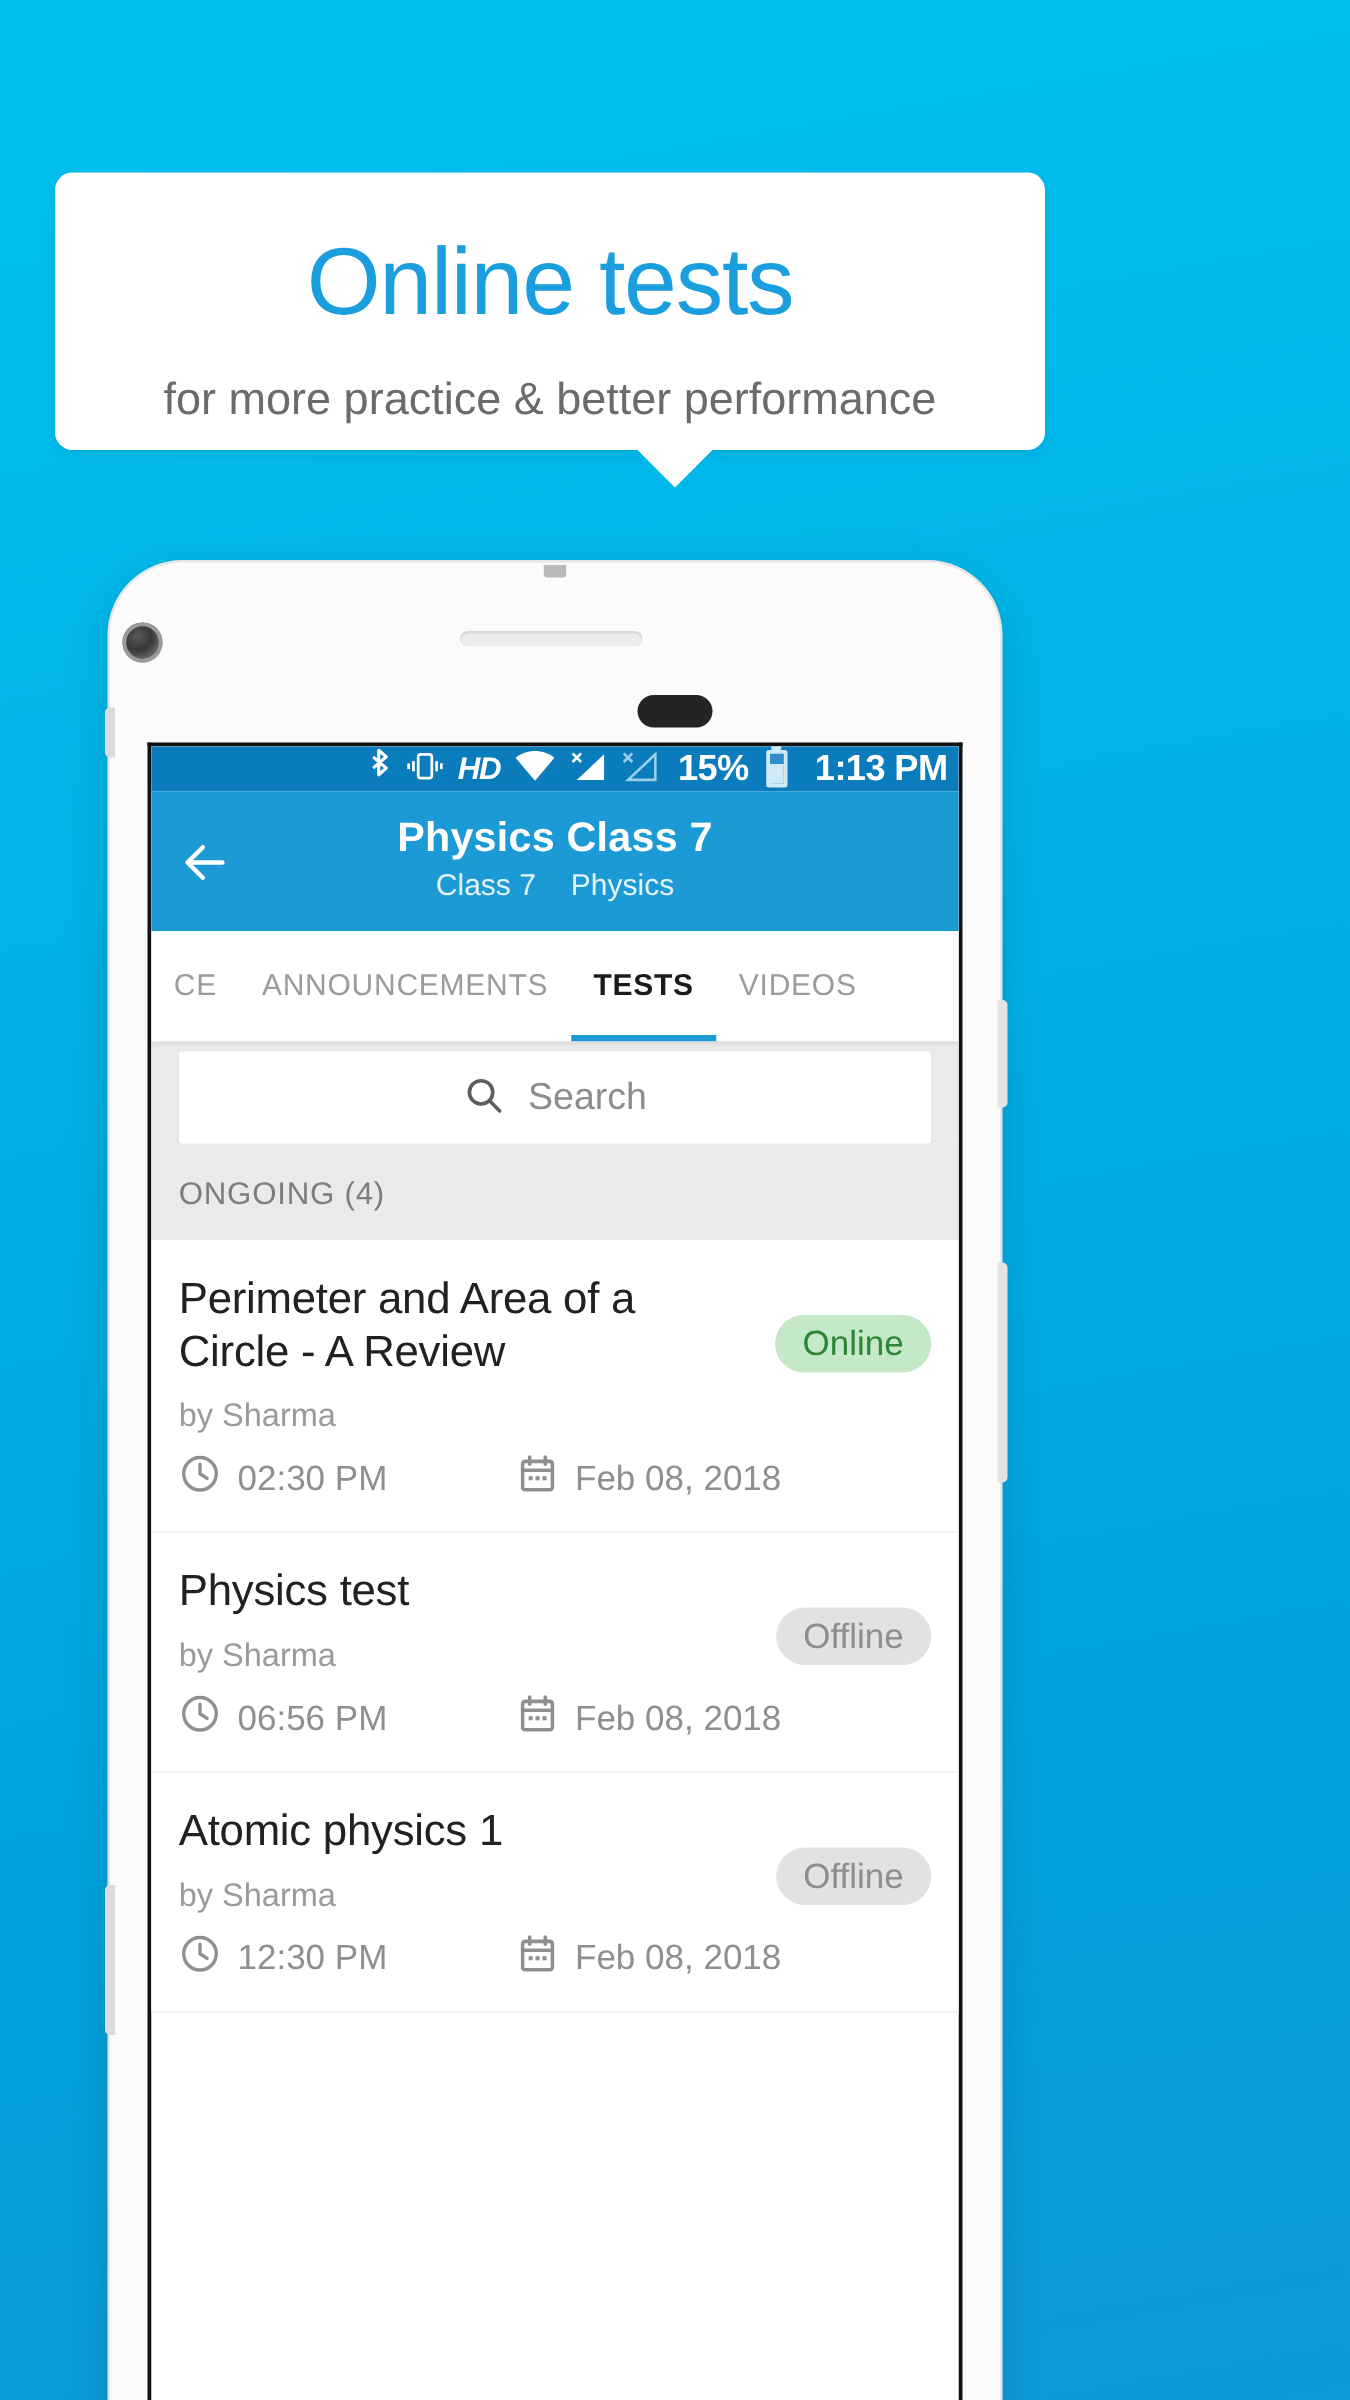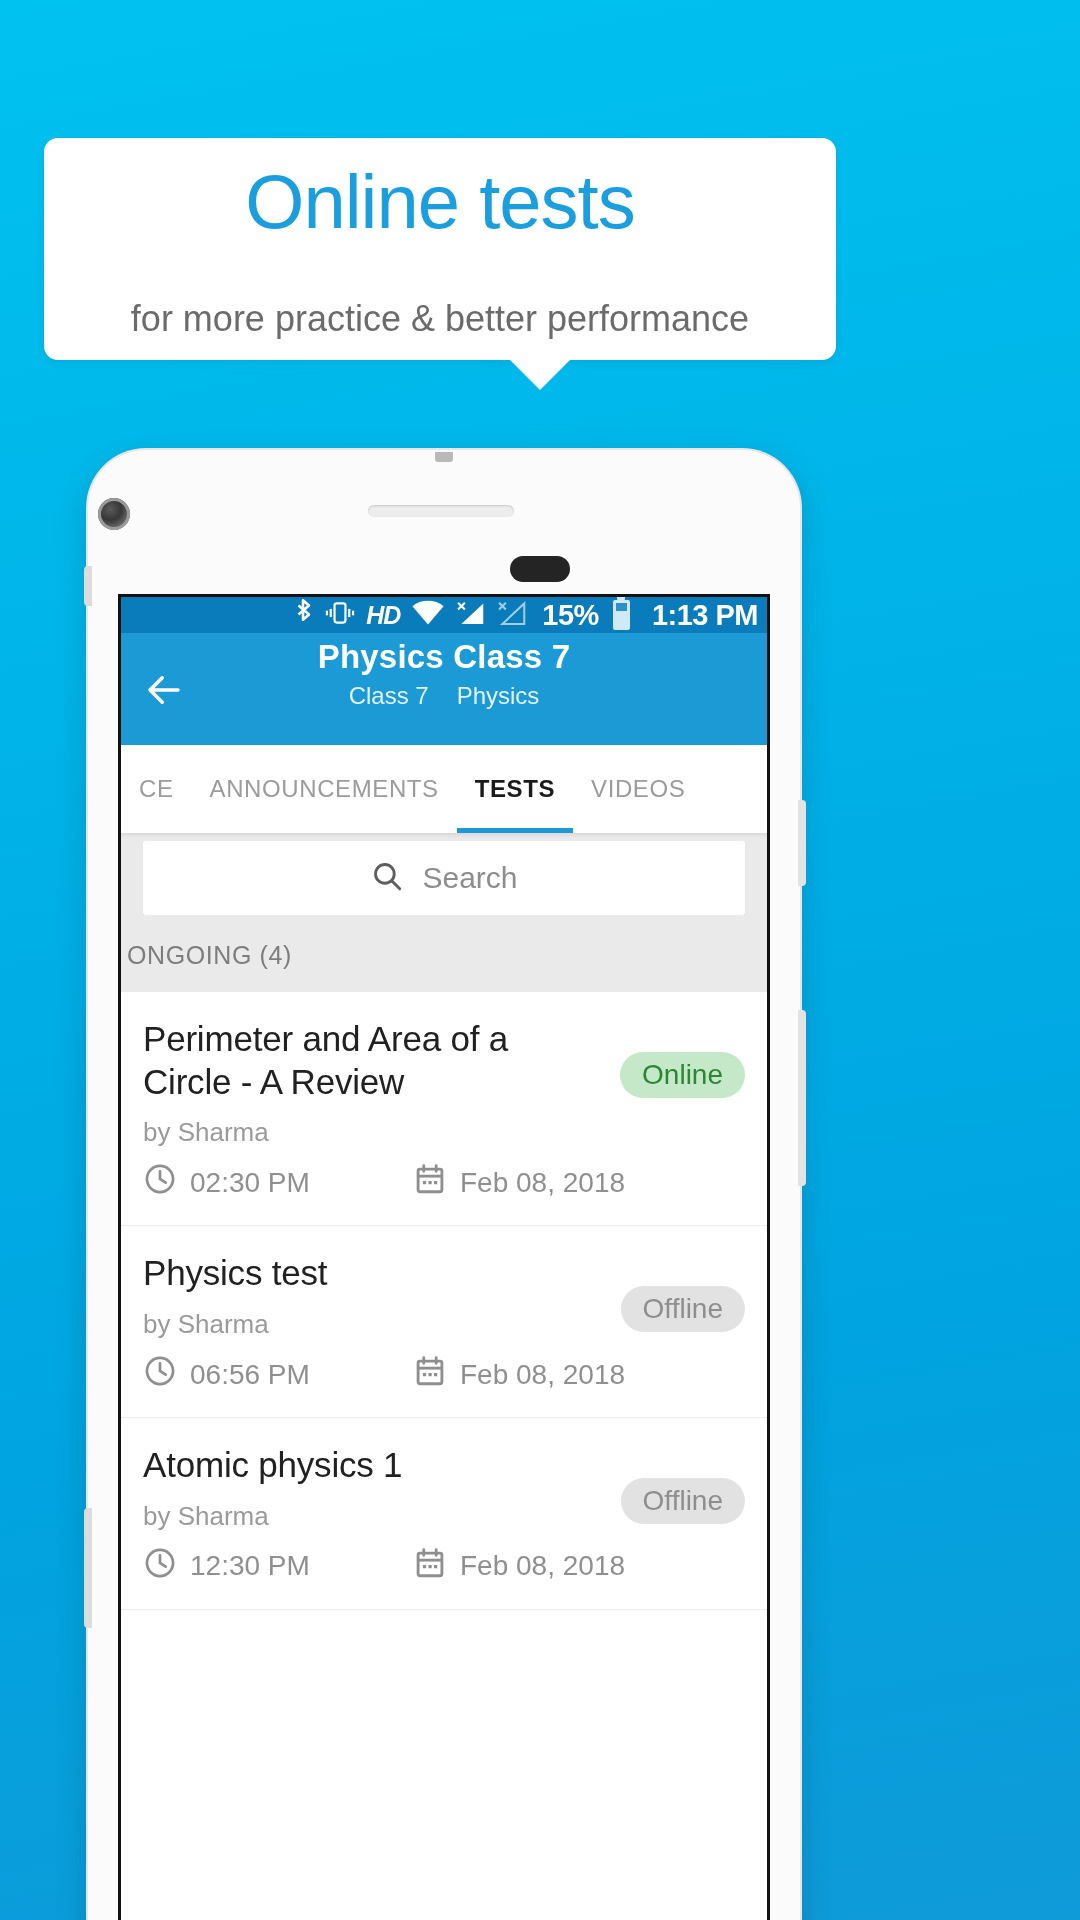--- a/index.html
+++ b/index.html
@@ -26,21 +26,21 @@
     position: absolute;
     left: 50%; top: 359px;
     transform: translateX(-50%);
     width: 0; height: 0;
     border-left: 31px solid transparent;
     border-right: 31px solid transparent;
     border-top: 31px solid #ffffff;
   }
   .bubble-title {
     position: absolute;
-    top: 20px; left: 0; right: 0;
+    top: 44px; left: 0; right: 0;
     text-align: center;
     font-size: 76px;
     font-weight: 300;
     letter-spacing: -1px;
     color: #1a9ede;
   }
   .bubble-sub {
     position: absolute;
     top: 160px; left: 0; right: 0;
     text-align: center;
@@ -165,21 +165,21 @@
     position: relative;
     color: #fff;
   }
   .back-arrow {
     position: absolute;
     left: 22px; top: 36px;
     width: 42px; height: 42px;
   }
   .appbar-title {
     text-align: center;
-    padding-top: 5px;
+    padding-top: 18px;
     font-size: 33px;
     font-weight: bold;
     letter-spacing: 0.2px;
   }
   .appbar-sub {
     text-align: center;
     margin-top: 6px;
     font-size: 24px;
     color: #e4f3fc;
   }
@@ -224,21 +224,21 @@
     display: flex;
     align-items: center;
     justify-content: center;
     gap: 18px;
     box-shadow: 0 1px 2px rgba(0,0,0,0.06);
   }
   .search-placeholder { font-size: 30px; color: #8d8d8d; }
 
   .section-head {
     background: #eaeaea;
-    padding: 26px 22px 22px 6px;
+    padding: 26px 22px 22px 22px;
     font-size: 25px;
     color: #7d7d7d;
     letter-spacing: 0.6px;
   }
 
   
   .list { background: #ffffff; }
   .item {
     padding: 26px 22px 22px 22px;
     border-bottom: 1px solid #ececec;

